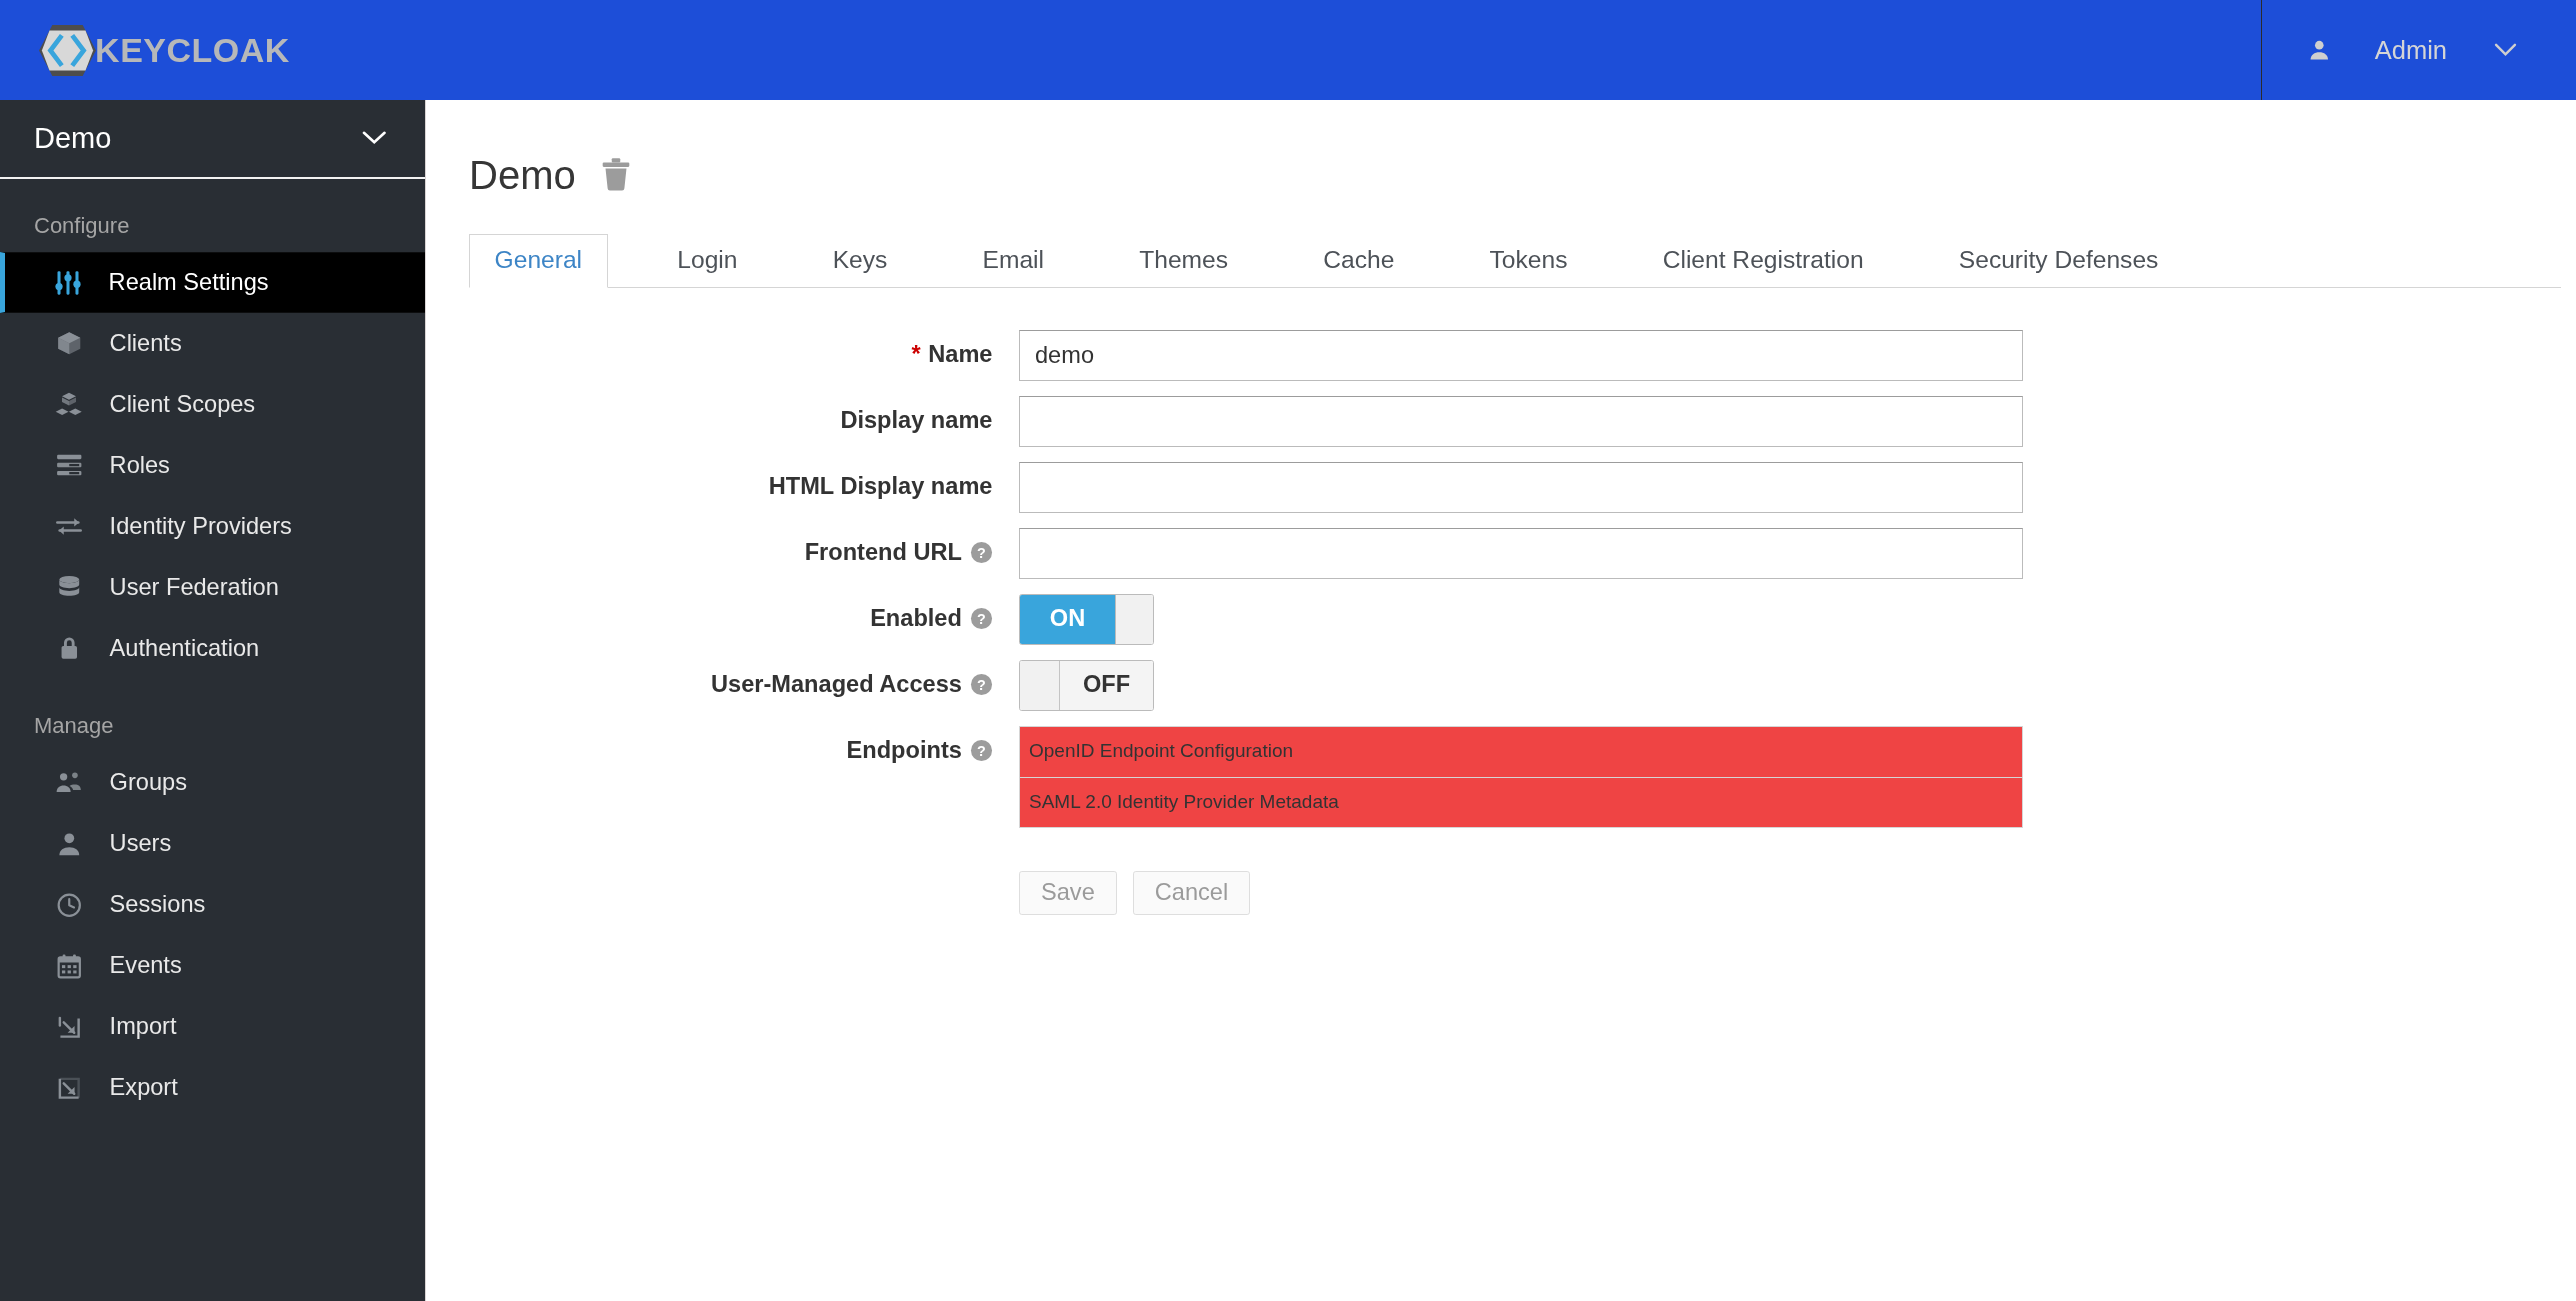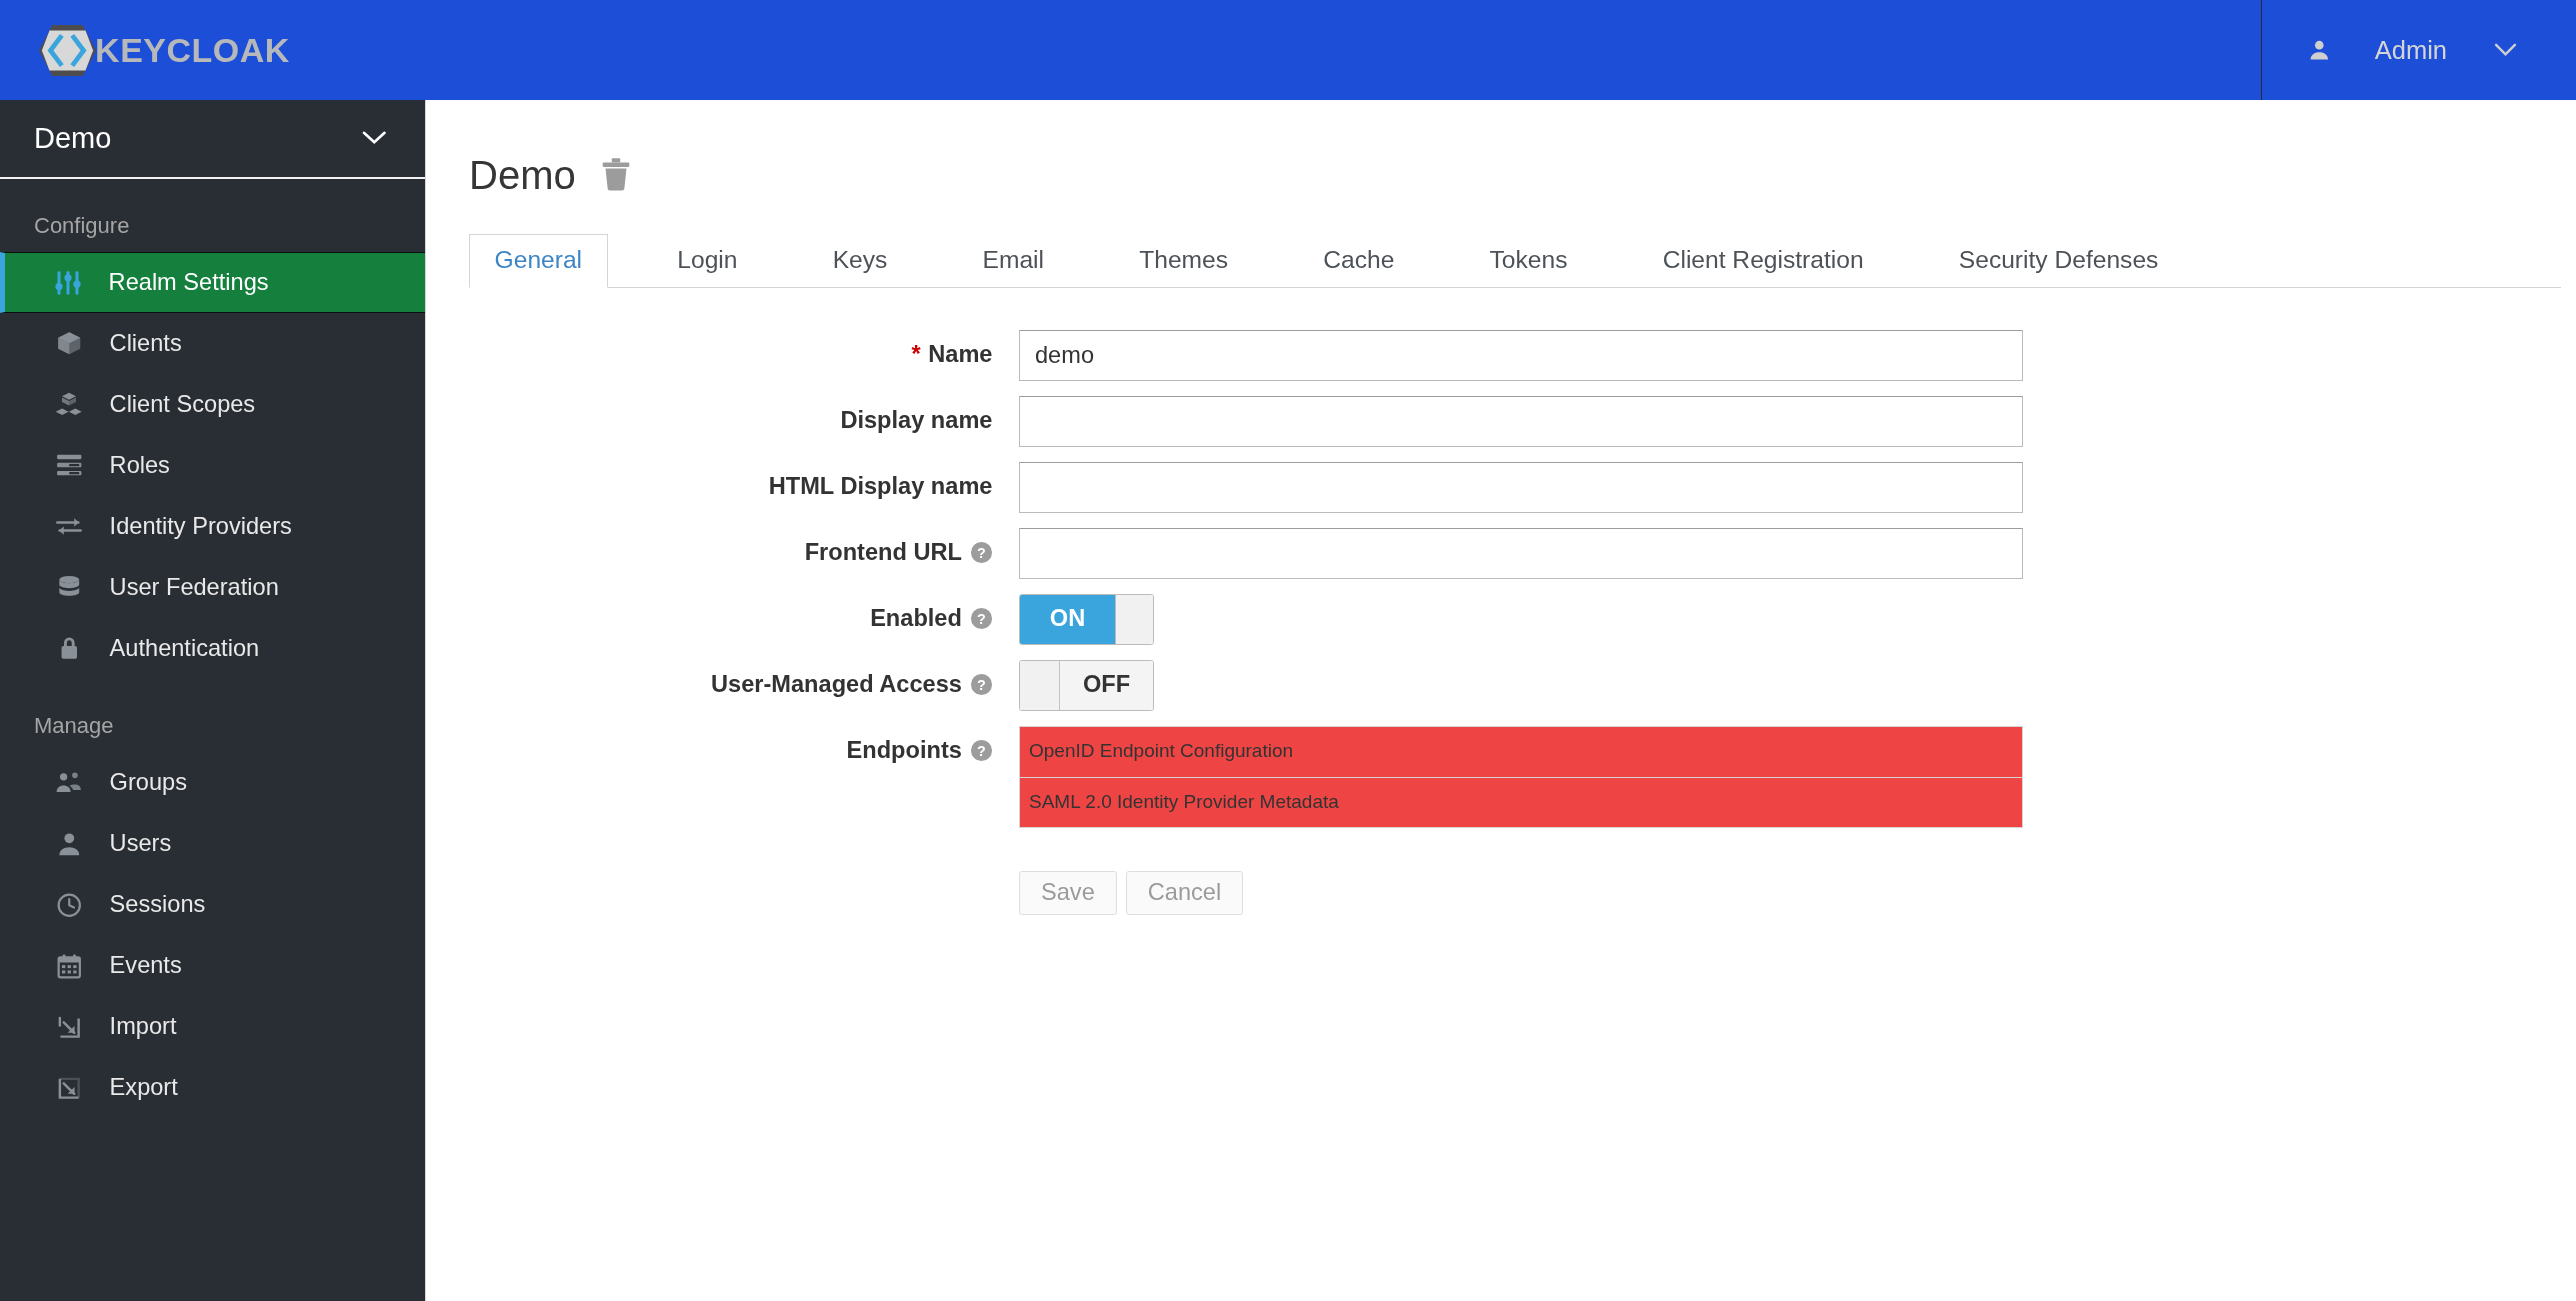--- a/index.html
+++ b/index.html
@@ -60,21 +60,21 @@
     height: 61px; padding-left: 53px;
     color: #e9e9e9; font-size: 23.6px;
     text-decoration: none;
   }
   .nav-item .nav-icon {
     width: 32px; height: 32px; margin-right: 24.6px;
     display: flex; align-items: center; justify-content: center;
     flex: 0 0 32px;
   }
   .nav-item.active {
-    background: #15803d;
+    background: #000000;
     border-left: 5.7px solid #39a5dc;
     padding-left: 47px;
     border-top: 1.9px solid #0c0d0e;
     border-bottom: 1.9px solid #0c0d0e;
     font-weight: normal;
   }
   .nav-item.active .nav-label { color: #ffffff; }
   .nav-label { line-height: 1; }
 
   
@@ -168,21 +168,21 @@
   .endpoint-item {
     display: block; height: 51px; line-height: 47px;
     border: 1.9px solid #d5d5d5; border-bottom: none;
     padding: 0 9px; font-size: 19px; color: #333333;
     background: #ef4444; text-decoration: none;
     cursor: pointer;
   }
   .endpoint-item:last-child { border-bottom: 1.9px solid #d5d5d5; }
 
   
-  .actions { display: flex; gap: 9px; margin-top: 28px; }
+  .actions { display: flex; gap: 16px; margin-top: 28px; }
   .btn {
     font-size: 23.6px; font-family: inherit;
     color: #9b9b9b; background: #fafafa;
     border: 1.9px solid #dedede; border-radius: 2.8px;
     padding: 9.5px 21px; line-height: 1;
     cursor: default;
   }
 </style>
 </head>
 <body>

